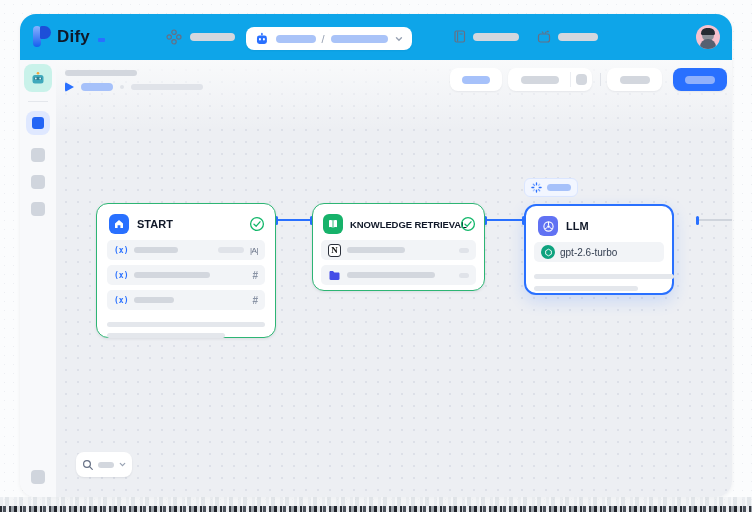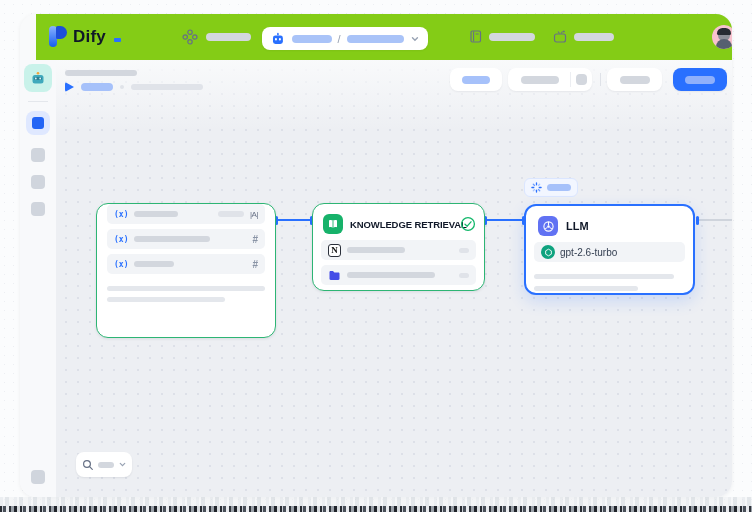--- a/index.html
+++ b/index.html
@@ -12,21 +12,21 @@
   .screen { position:absolute; inset:0;
     background-image: radial-gradient(circle, #eceef2 0.6px, transparent 0.8px);
     background-size: 9px 9px;
   }
   
   .window { position:absolute; left:20px; top:14px; width:712px; height:483px;
     background:#f9fafb; border-radius:16px; overflow:hidden;
     box-shadow:0 1px 4px rgba(16,24,40,.06);
   }
   
-  .hdr { position:absolute; left:16px; top:0; width:712px; height:46px; background:#84cc16; }
+  .hdr { position:absolute; left:0; top:0; width:712px; height:46px; background:#0ea5e9; }
   .logo { position:absolute; left:13px; top:12px; display:flex; align-items:center; gap:6px; }
   .logo-mark { position:relative; width:18px; height:21px; }
   .logo-mark .lm-left { position:absolute; left:0; top:0; width:8px; height:21px; border-radius:4px;
     background:linear-gradient(180deg,#8ab2ff,#155eef); }
   .logo-mark .lm-right { position:absolute; left:7px; top:0; width:11px; height:13px;
     border-radius:2px 8px 8px 2px; background:#1d4fd8; }
   .logo-text { font-size:17px; font-weight:bold; color:#101828; letter-spacing:.2px; }
   .logo-cursor { display:inline-block; width:7px; height:4px; background:#2970ff; margin-left:2px; margin-bottom:-6px; border-radius:1px; }
   .hrow { position:absolute; display:flex; align-items:center; }
   .bar { border-radius:4px; background:#d3d7de; }
@@ -227,20 +227,32 @@
       </div>
       <div class="edge" style="left:429px;top:159px;width:39px;">
         <span class="cap l"></span>
         <span class="cap r"></span>
       </div>
       <div class="edge gray" style="left:641px;top:159px;width:35px;">
         <span class="cap l"></span>
       </div>
 
       <div class="node green" style="left:40px;top:143px;width:180px;height:135px;">
+        <div class="n-head">
+          <span class="n-icon" style="background:#2970ff;">
+            <svg width="12" height="12" viewBox="0 0 12 12">
+                <path d="M2 5.4 L6 2 L10 5.4 V10 H7.4 V7.2 H4.6 V10 H2 Z" fill="#fff"></path>
+              </svg>
+          </span>
+          <span class="n-title" style="font-size:11px;">START</span>
+          <svg class="n-check" viewBox="0 0 16 16">
+            <circle cx="8" cy="8" r="6.4" fill="none" stroke="#12b76a" stroke-width="1.3"></circle>
+            <path d="M5 8.2 L7.2 10.2 L11 5.8" fill="none" stroke="#12b76a" stroke-width="1.3" stroke-linecap="round" stroke-linejoin="round"></path>
+          </svg>
+        </div>
         <div class="prow">
           <span class="glyph-x">(x)</span>
           <span class="bar b-gray" style="width:44px;height:6px;"></span>
           <span class="grow"></span>
           <span class="bar b-lgray" style="width:26px;height:6px;"></span>
           <span class="glyph-a">|A|</span>
         </div>
         <div class="prow">
           <span class="glyph-x">(x)</span>
           <span class="bar b-gray" style="width:76px;height:6px;"></span>
@@ -296,21 +308,21 @@
               <line x1="9" y1="6" x2="11" y2="6"></line>
             <line x1="2.5" y1="2.5" x2="3.9" y2="3.9" opacity=".65"></line>
               <line x1="8.1" y1="8.1" x2="9.5" y2="9.5" opacity=".65"></line>
             <line x1="9.5" y1="2.5" x2="8.1" y2="3.9" opacity=".35"></line>
               <line x1="3.9" y1="8.1" x2="2.5" y2="9.5" opacity=".35"></line>
           </g>
         </svg>
         <span class="bar b-softblue" style="width:24px;height:7px;"></span>
       </div>
 
-      <div class="node selected" style="left:468px;top:144px;width:171px;height:91px;">
+      <div class="node selected" style="left:468px;top:144px;width:150px;height:91px;">
         <div class="n-head">
           <span class="n-icon" style="background:#6172f3;">
             <svg width="13" height="13" viewBox="0 0 13 13">
               <circle cx="6.5" cy="6.5" r="4.6" fill="none" stroke="#fff" stroke-width="1.1"></circle>
               <circle cx="6.5" cy="6.5" r="1.2" fill="#fff"></circle>
               <line x1="6.5" y1="1.9" x2="6.5" y2="5.3" stroke="#fff" stroke-width="1"></line>
               <line x1="3" y1="9" x2="5.5" y2="7.3" stroke="#fff" stroke-width="1"></line>
               <line x1="10" y1="9" x2="7.5" y2="7.3" stroke="#fff" stroke-width="1"></line>
             </svg>
           </span>

